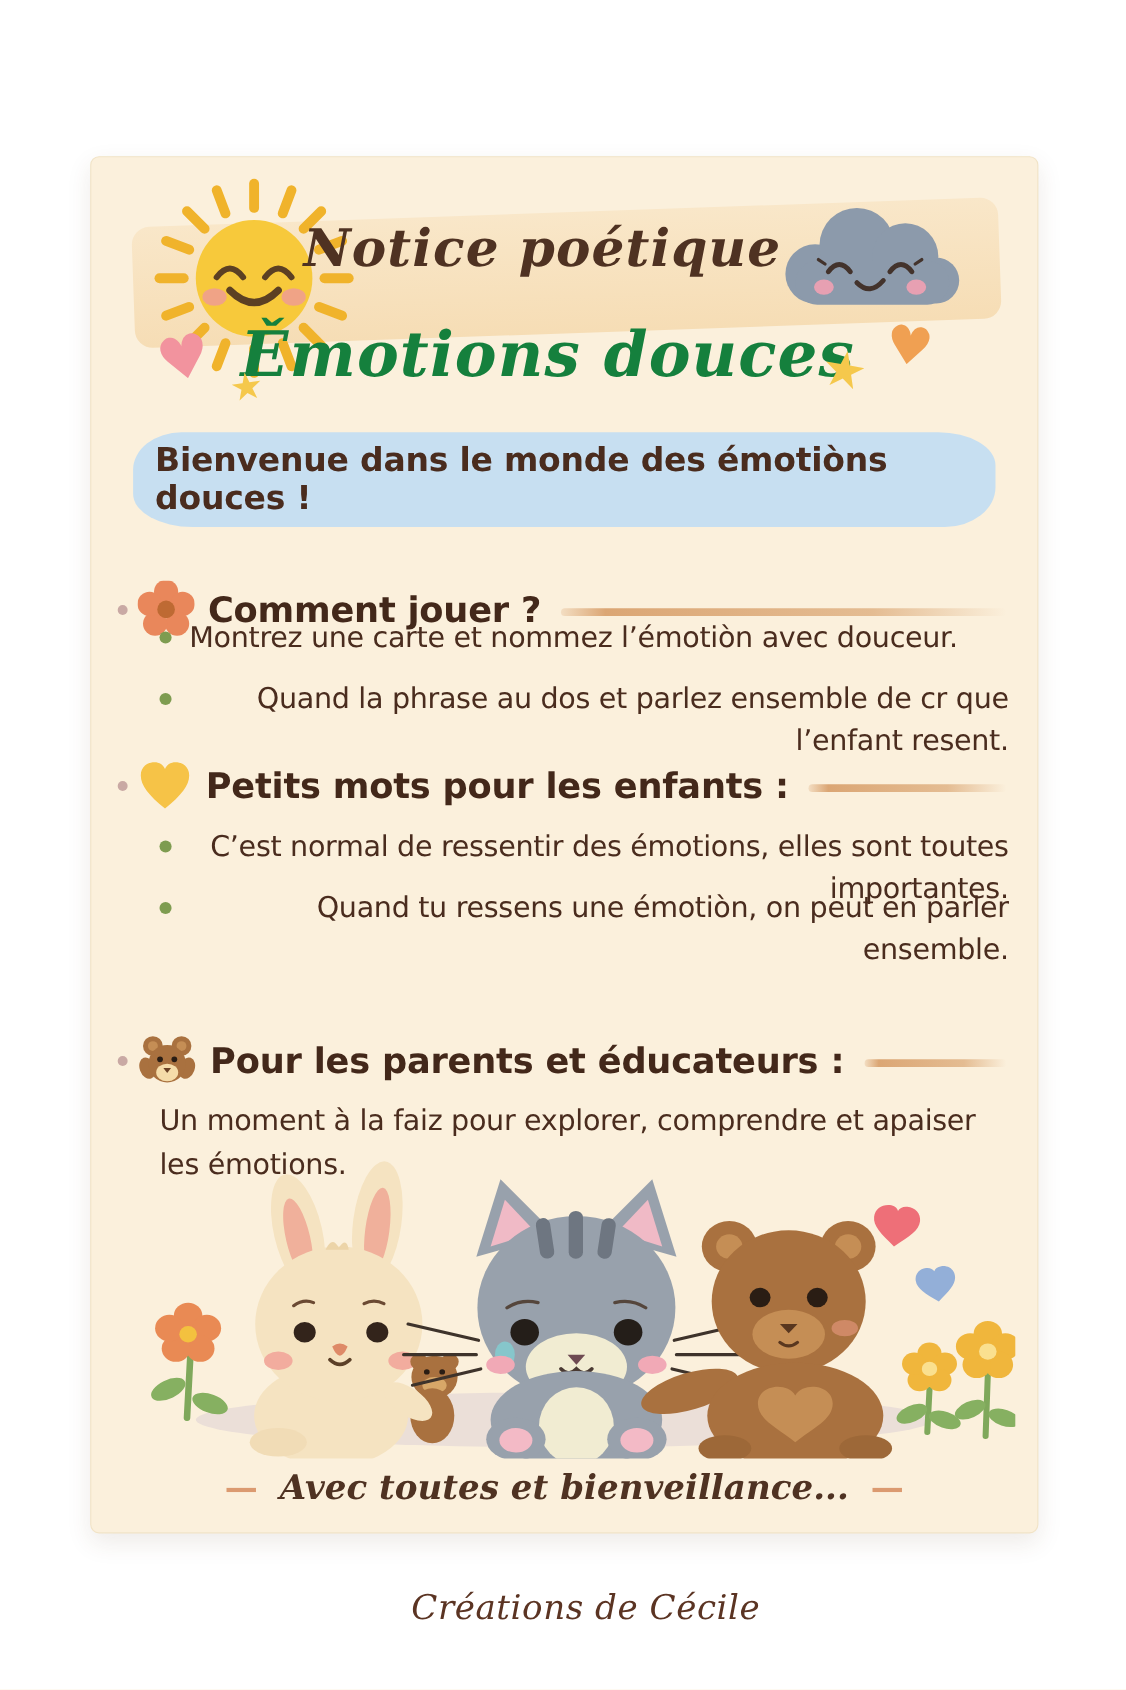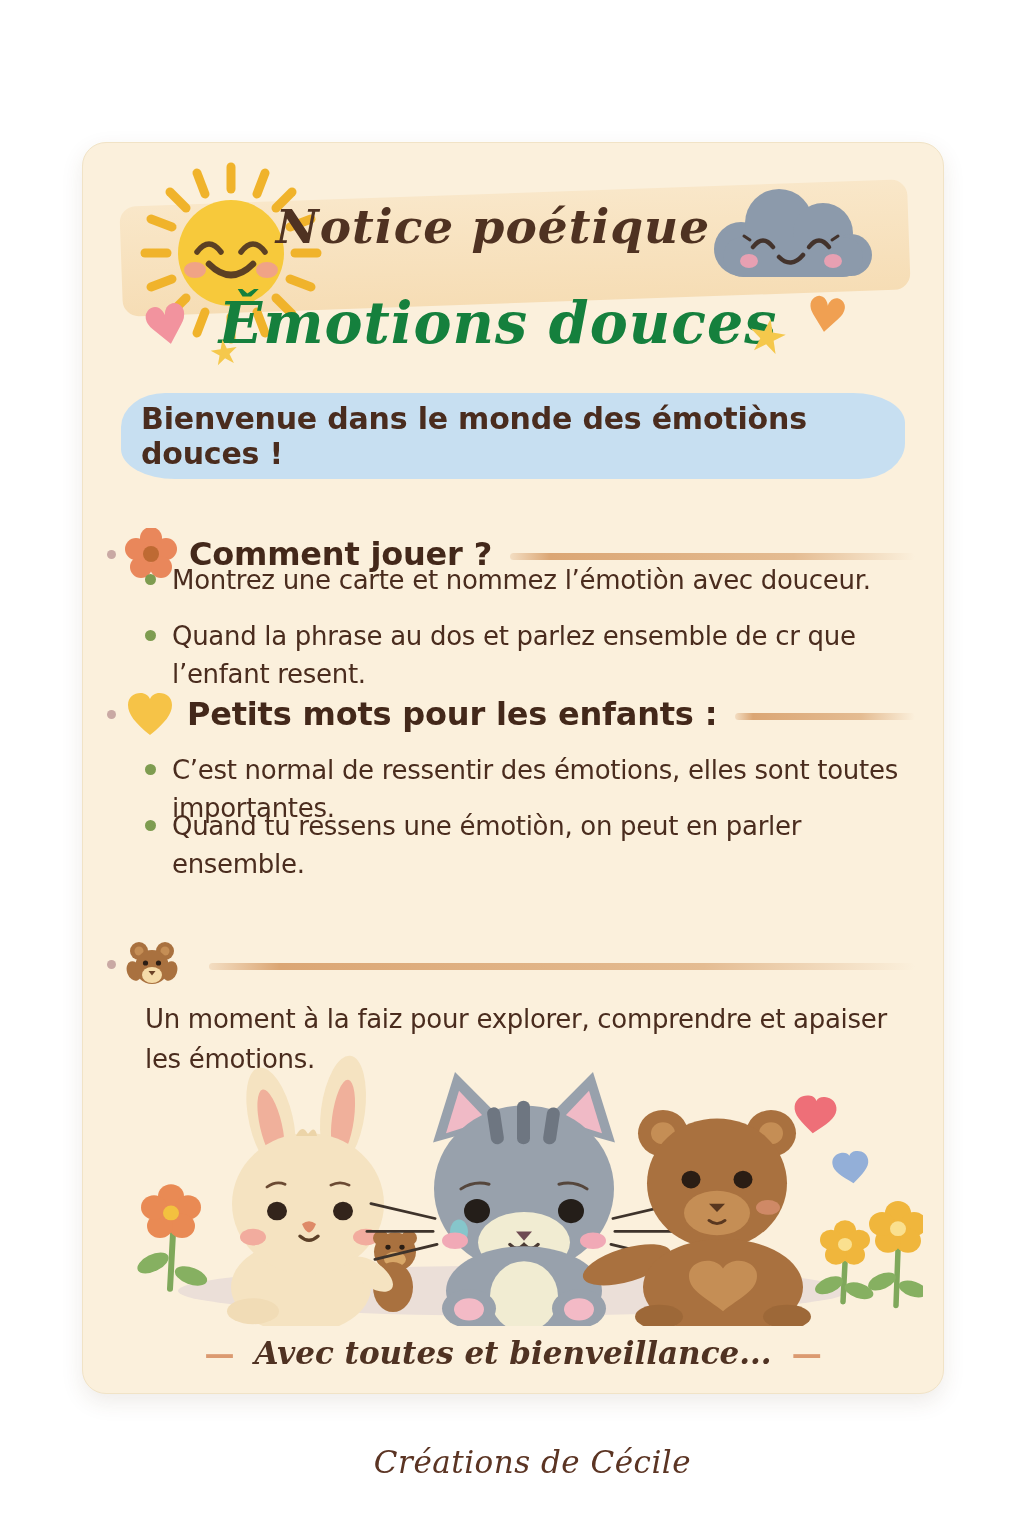--- a/index.html
+++ b/index.html
@@ -2,21 +2,21 @@
 <html><head>
 <meta charset="utf-8">
 <style>
   html,body{margin:0;padding:0;}
   body{
     width:1024px;height:1536px;background:#ffffff;position:relative;overflow:hidden;
     font-family:"DejaVu Sans", sans-serif;color:#4A2C1E;
   }
   .card{
     position:absolute;left:82px;top:142px;width:860px;height:1250px;
-    background:#FBF0DC;border:1px solid #F1E3C6;border-radius:24px;
+    background:#FBF0DC;border:1px solid #F1E3C6;border-radius:8px;
     box-shadow:0 8px 22px rgba(90,60,30,.10);
   }
   
   .header{position:absolute;left:0;top:0;width:100%;height:360px;}
   .ribbon{
     position:absolute;left:38px;top:50px;width:788px;height:110px;
     background:linear-gradient(180deg,#F9E7C9 0%,#F6DDB5 100%);
     border-radius:16px;transform:rotate(-2deg);
   }
   .sun{position:absolute;left:52px;top:14px;width:192px;height:192px;}
@@ -52,21 +52,21 @@
   .sec-icon svg{display:block;}
   .sec-title{font-size:32px;font-weight:700;color:#43281A;white-space:nowrap;letter-spacing:-0.2px;}
   .rule{
     flex:1;height:7px;border-radius:4px;margin-left:18px;margin-top:4px;
     background:linear-gradient(90deg,rgba(219,166,116,.25) 0%,#DBA674 10%,#E4BC92 70%,rgba(219,166,116,0) 100%);
   }
   .bullet{position:absolute;left:62px;right:26px;display:flex;}
   .b10{top:418px;} .b11{top:474px;}
   .b20{top:608px;} .b21{top:664px;} .b22{top:720px;}
   .bdot{width:11px;height:11px;border-radius:50%;background:#7E9C50;margin:13px 16px 0 0;flex:none;}
-  .btext{font-size:26px;font-weight:500;line-height:38px;color:#4A2C1E;letter-spacing:-0.3px;}
+  .btext{font-size:26px;font-weight:500;line-height:38px;color:#4A2C1E;letter-spacing:-0.3px;text-align:right;}
   .para{
     position:absolute;left:62px;right:26px;top:856px;
     font-size:26px;font-weight:500;line-height:40px;color:#4A2C1E;letter-spacing:-0.3px;
   }
   
   .illustration{position:absolute;left:20px;top:905px;width:820px;height:278px;}
   .illustration svg{width:100%;height:100%;display:block;}
   
   .footer{
     position:absolute;left:0;right:0;top:1192px;display:flex;align-items:center;justify-content:center;gap:20px;
@@ -202,20 +202,21 @@
         <circle cx="40" cy="14" r="4.5" fill="#C58E55"></circle>
         <ellipse cx="9" cy="34" rx="7" ry="10" fill="#A9713F" transform="rotate(-20 9 34)"></ellipse>
         <ellipse cx="45" cy="34" rx="7" ry="10" fill="#A9713F" transform="rotate(20 45 34)"></ellipse>
         <circle cx="27" cy="30" r="17" fill="#A9713F"></circle>
         <ellipse cx="27" cy="38" rx="10" ry="8" fill="#F5DCA9"></ellipse>
         <circle cx="20.5" cy="26" r="2.6" fill="#2A1D14"></circle>
         <circle cx="33.5" cy="26" r="2.6" fill="#2A1D14"></circle>
         <path d="M23.5 34 h7 l-3.5 4.5 z" fill="#6B4226"></path>
       </svg>
     </span>
+    <span class="sec-title">Pour les parents et éducateurs :</span>
     <span class="rule"></span>
   </div>
   <div class="para">Un moment à la faiz pour explorer, comprendre et apaiser les émotions.</div>
 
   <div class="illustration">
     <svg viewBox="0 0 820 300" preserveAspectRatio="none">
       <ellipse cx="410" cy="262" rx="335" ry="27" fill="#EBDFD8"></ellipse>
 
       <path d="M70 200 L67 260" stroke="#7FA85B" stroke-width="6" stroke-linecap="round" fill="none"></path>
       <ellipse cx="50" cy="232" rx="17" ry="9" fill="#86B061" transform="rotate(-28 50 232)"></ellipse>

